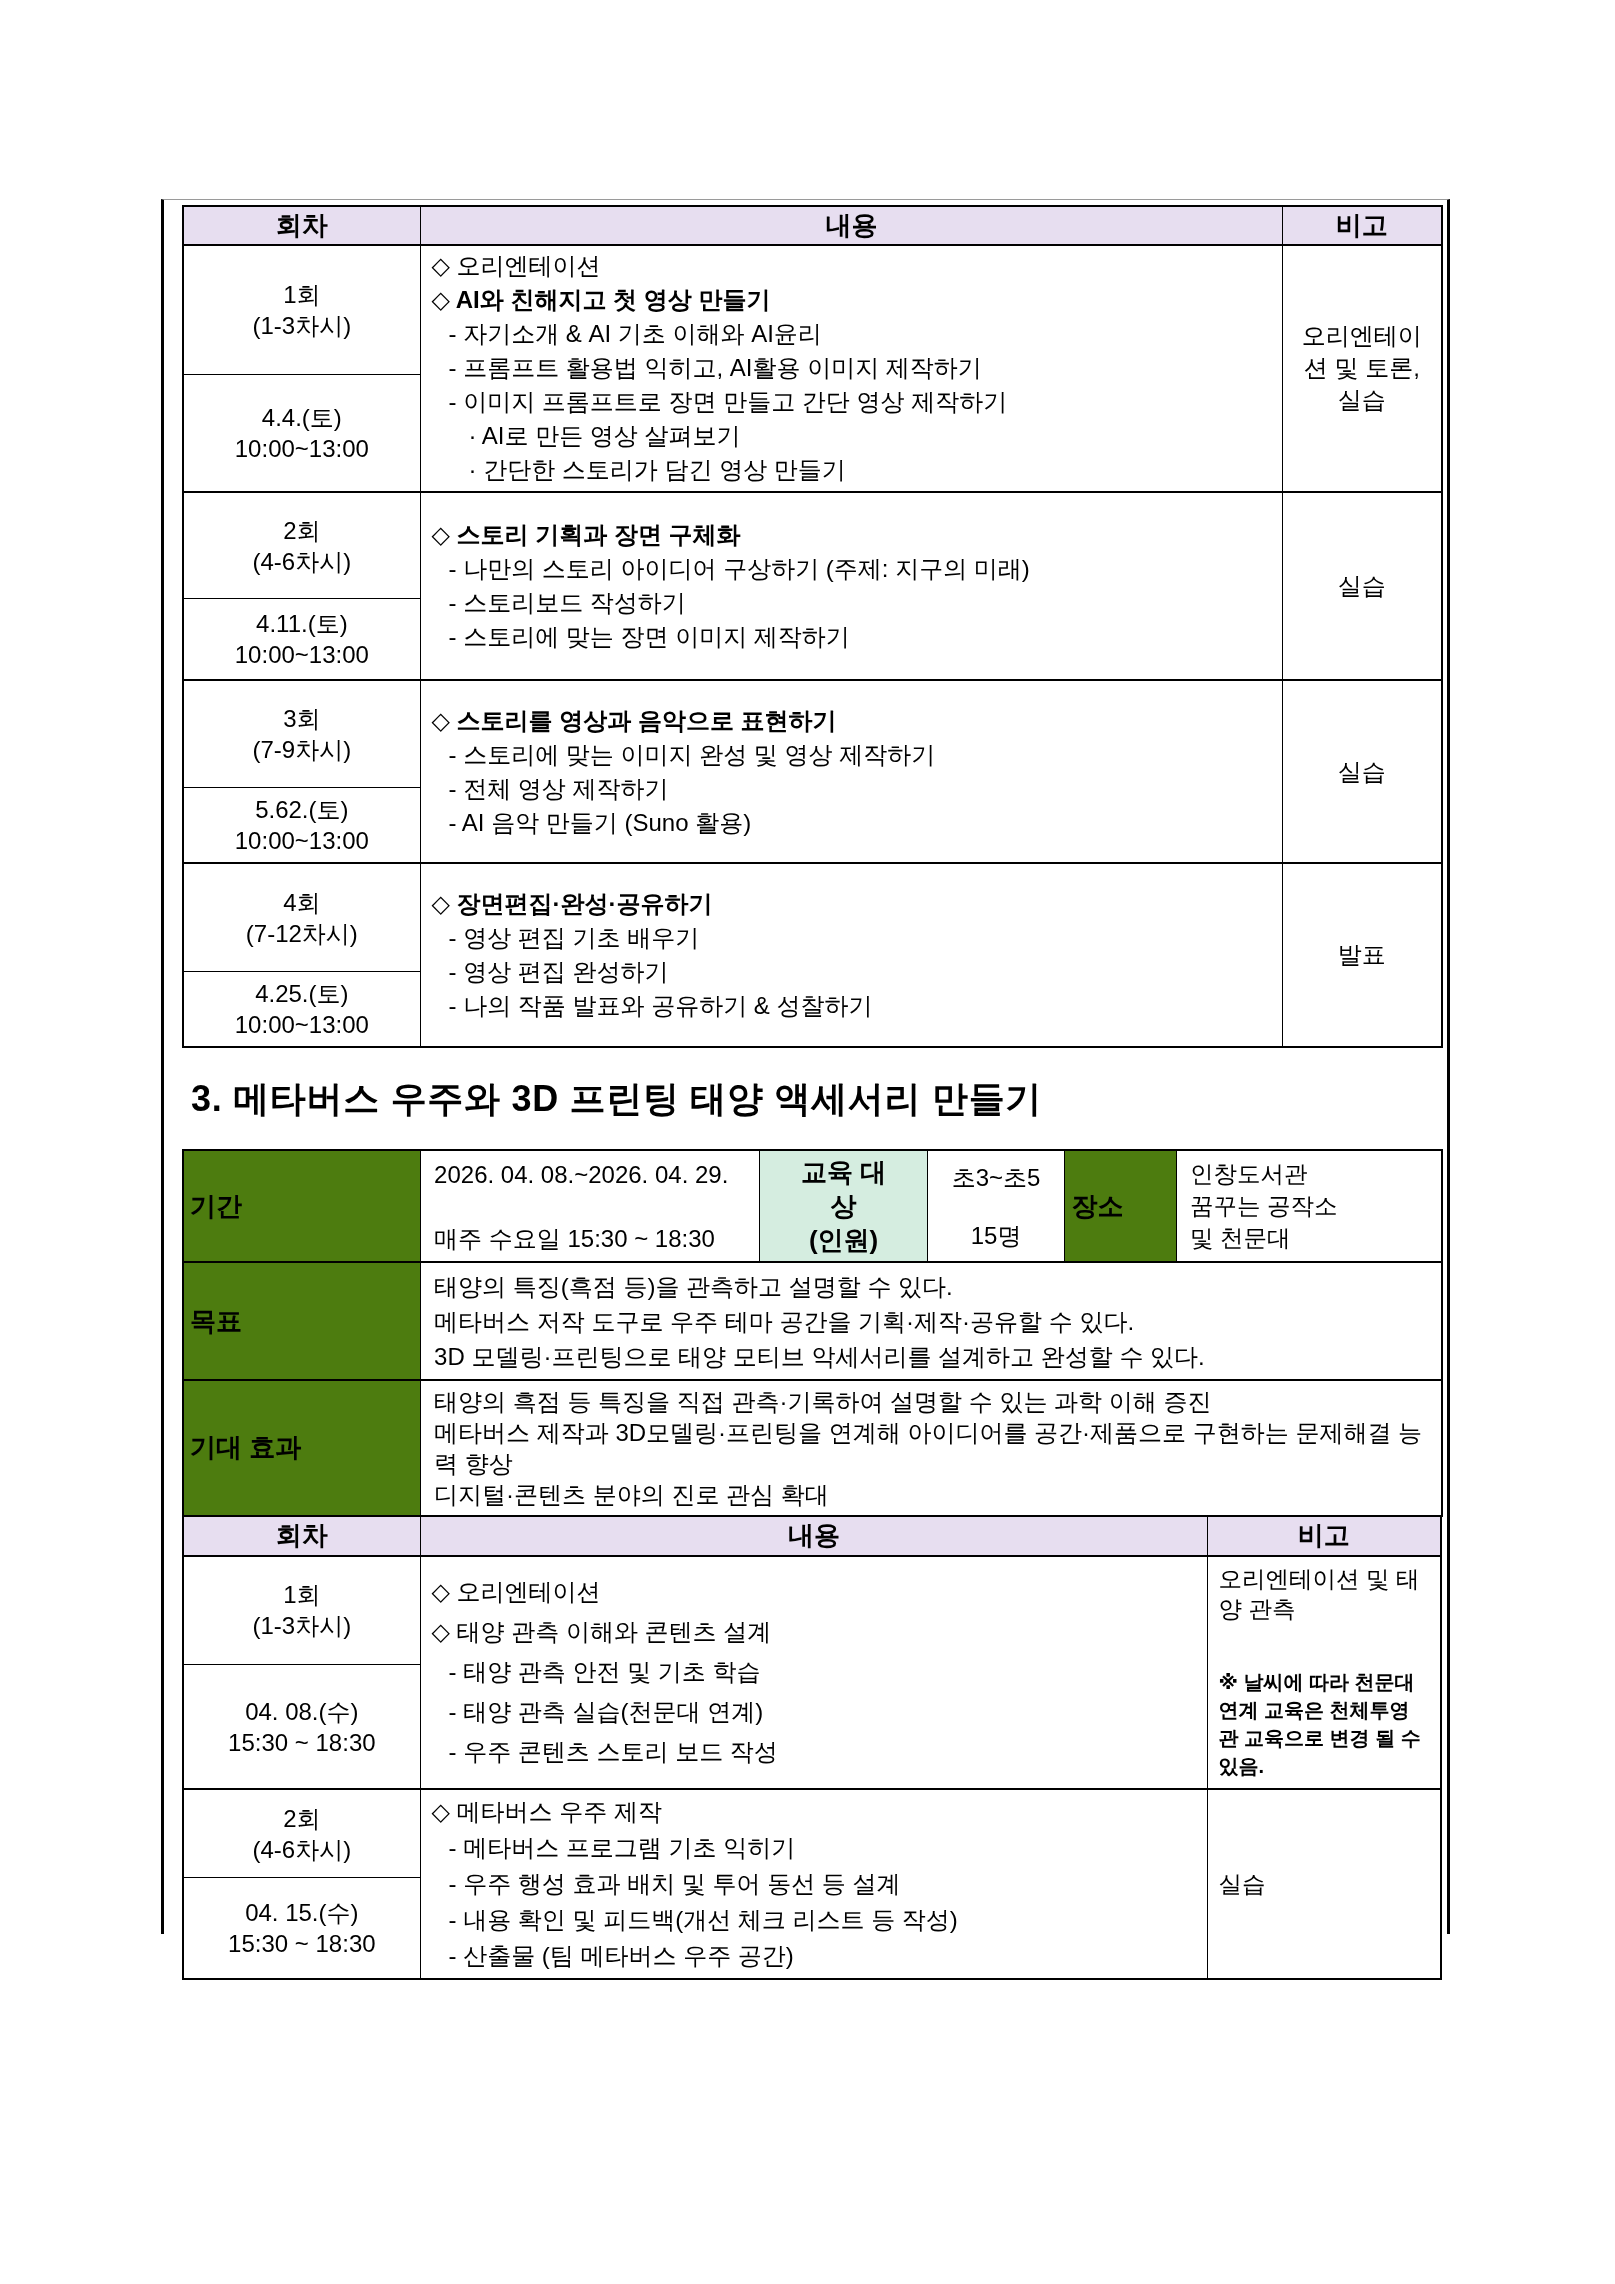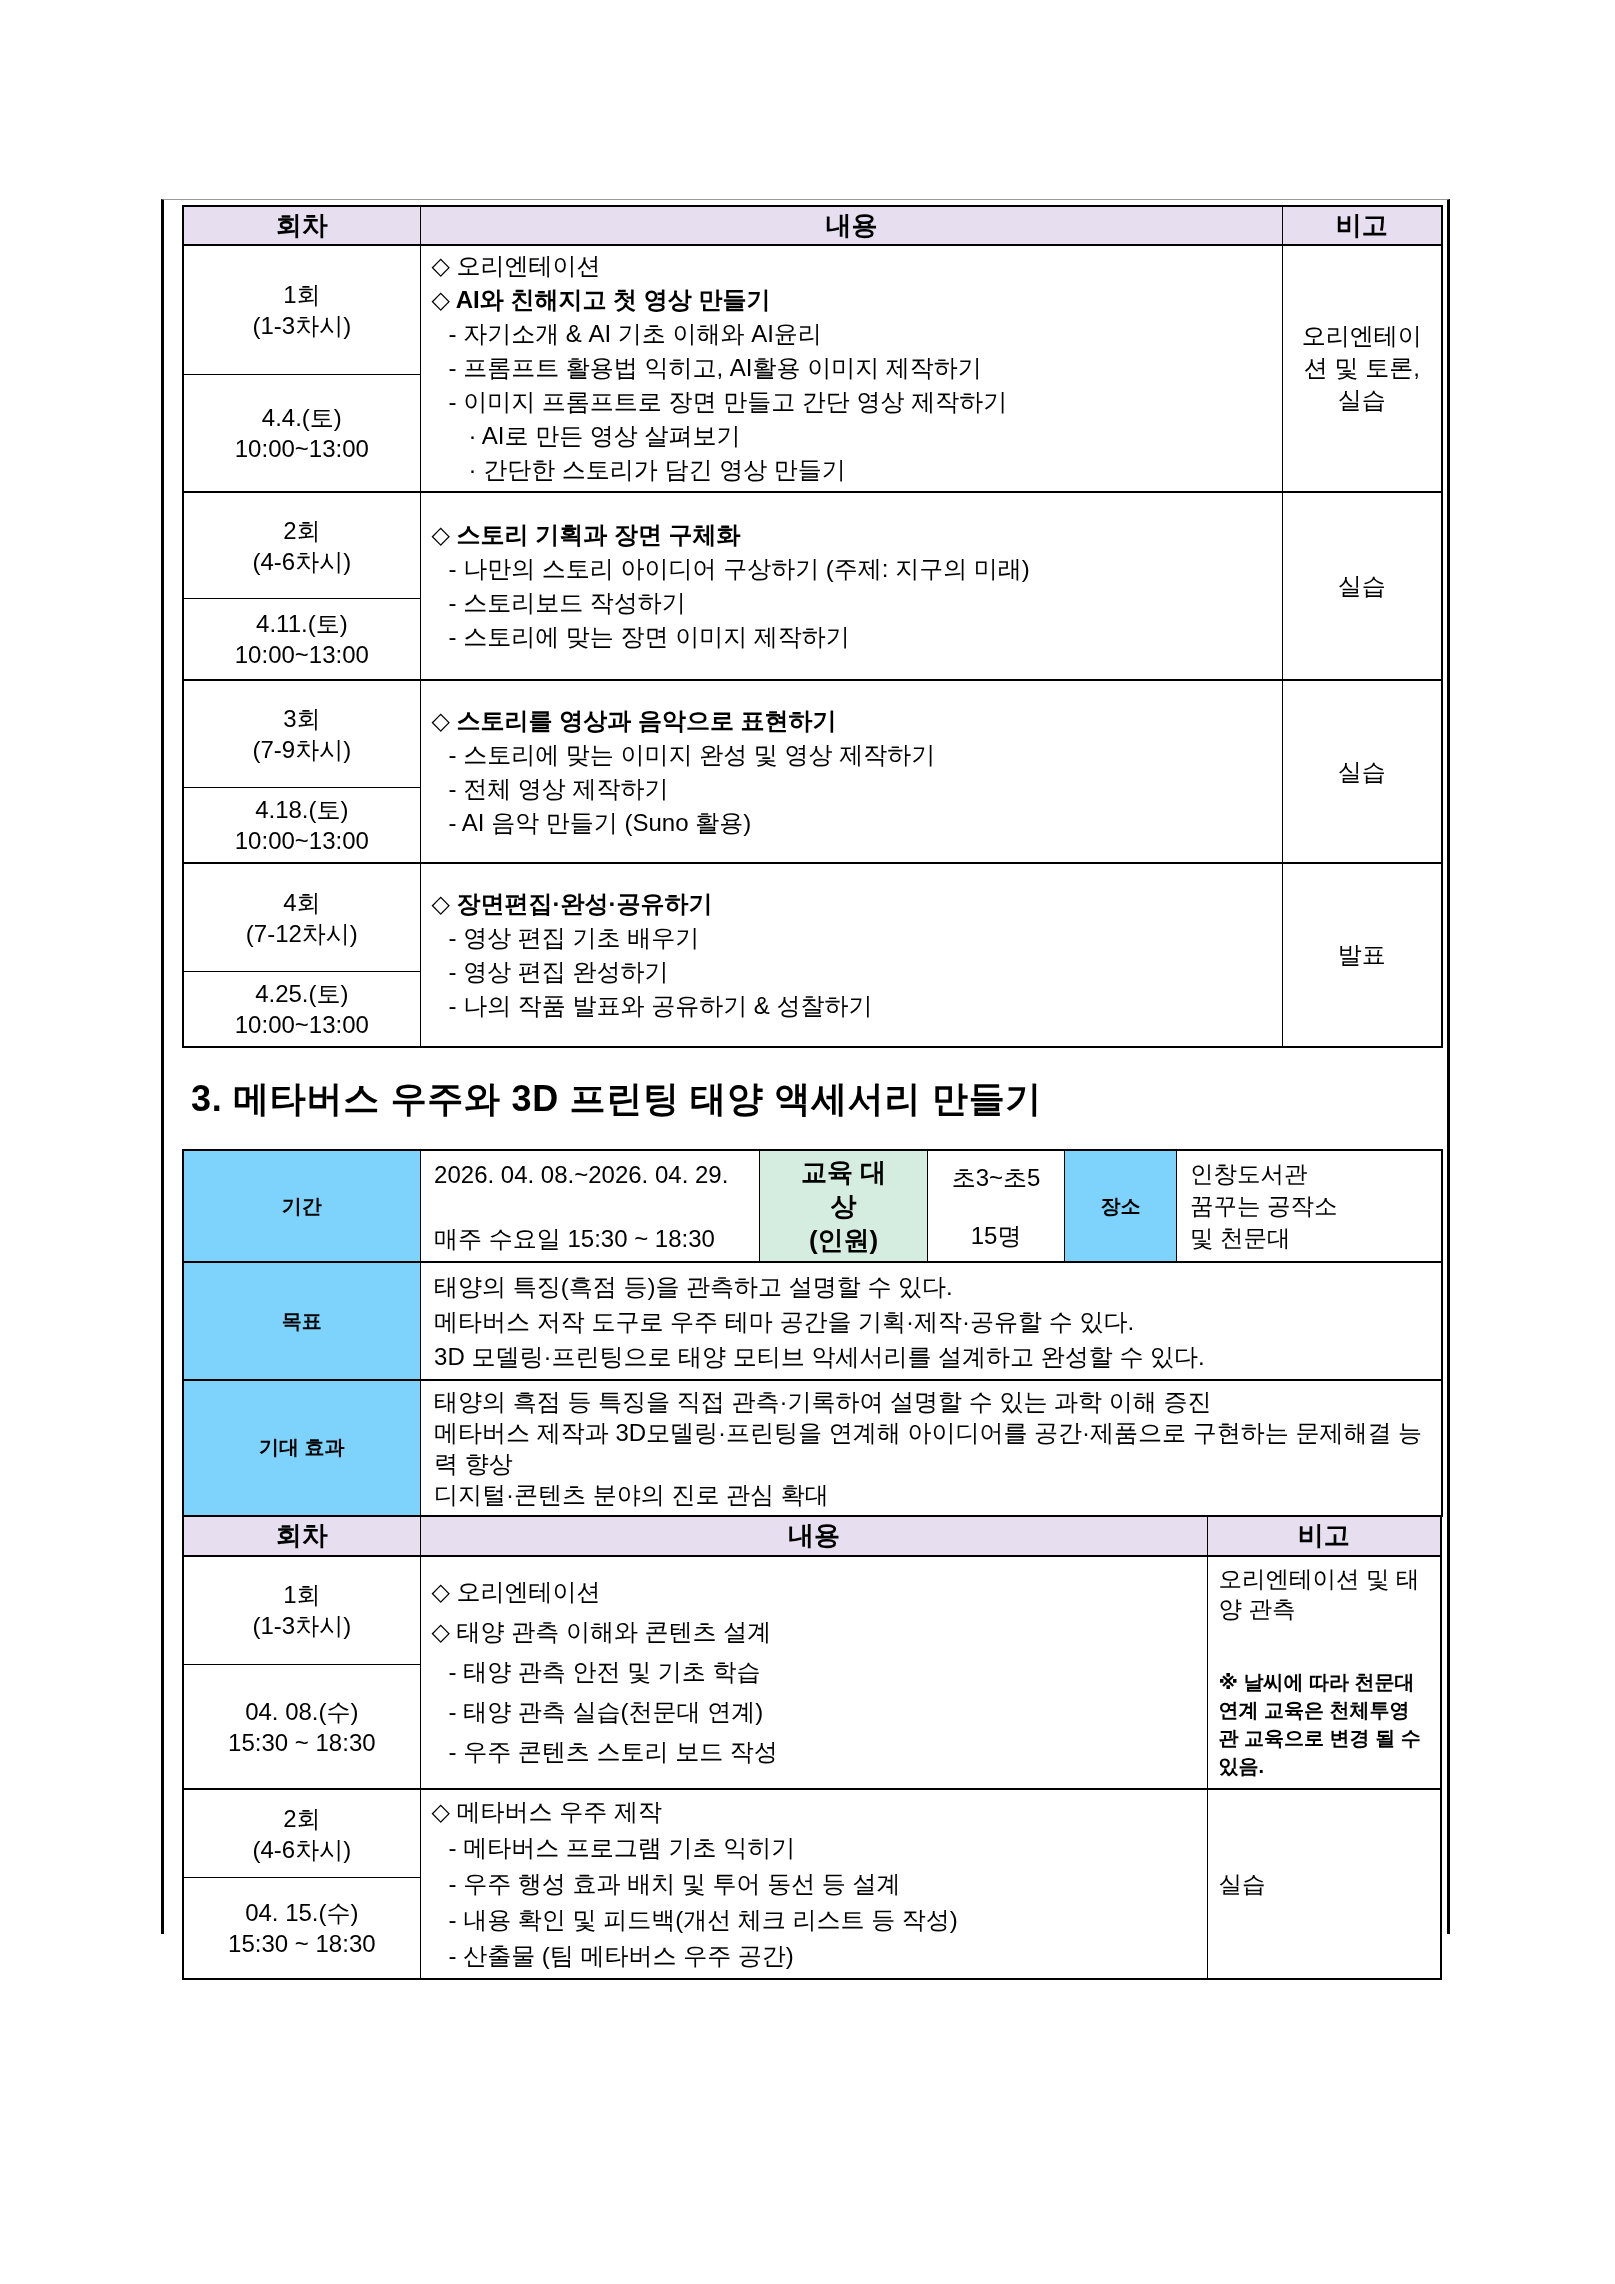--- a/index.html
+++ b/index.html
@@ -25,21 +25,21 @@
   .lh55 {line-height:36px;}
   .l-bold {font-weight:bold;}
   .ind1 {padding-left:17px;}
   .ind2 {padding-left:37px;}
   .cell-note {font-size:24px; text-align:center; line-height:32px; padding:0 18px;}
   .cell-note-top {vertical-align:top; text-align:left; padding:7.8px 10.4px;
                   font-size:23.5px; line-height:30px;}
   .note-sub {margin-top:44px; font-size:20px; line-height:28px;font-weight:bold;}
   .title {font-size:36px; font-weight:bold; margin:26px 0 26px 27px; line-height:49px;
           letter-spacing:0.7px;}
-  .glabel {background:#7dd3fc; font-weight:bold; font-size:20px; text-align:center; padding:0 6.5px;}
+  .glabel {background:#4d7c0f; font-weight:bold; font-size:26px; text-align:left; padding:0 6.5px;}
   .glabel-narrow {background:#D5EDE0; font-weight:bold; font-size:26px; text-align:center;
                   padding:0 34px; line-height:34px;}
   .ival {font-size:24px; padding:5.2px 13px; line-height:35px; text-align:left;}
   .ival-sm {font-size:23.5px; padding:5.2px 13px; line-height:32px; text-align:left;}
   .ctr {text-align:center;}
   .gap-top {margin-top:23.5px;}
   .gap-top-lg {margin-top:29px;}
   .effect {line-height:31px;}
 </style>
 </head>
@@ -112,21 +112,21 @@
         <td class="cell-content" rowspan="2">
           <div class="l-bold">◇ 스토리를 영상과 음악으로 표현하기</div>
           <div class="ind1">- 스토리에 맞는 이미지 완성 및 영상 제작하기</div>
           <div class="ind1">- 전체 영상 제작하기</div>
           <div class="ind1">- AI 음악 만들기 (Suno 활용)</div>
         </td>
         <td class="cell-note" rowspan="2">실습</td>
       </tr>
       <tr>
         <td class="cell-date" style="height:76px">
-          <div>4.18.(토)</div>
+          <div>5.62.(토)</div>
           <div>10:00~13:00</div>
         </td>
       </tr>
 
       <tr class="sess-top">
         <td class="cell-id" style="height:108px">
           <div>4회</div>
           <div>(7-12차시)</div>
         </td>
         <td class="cell-content" rowspan="2">

